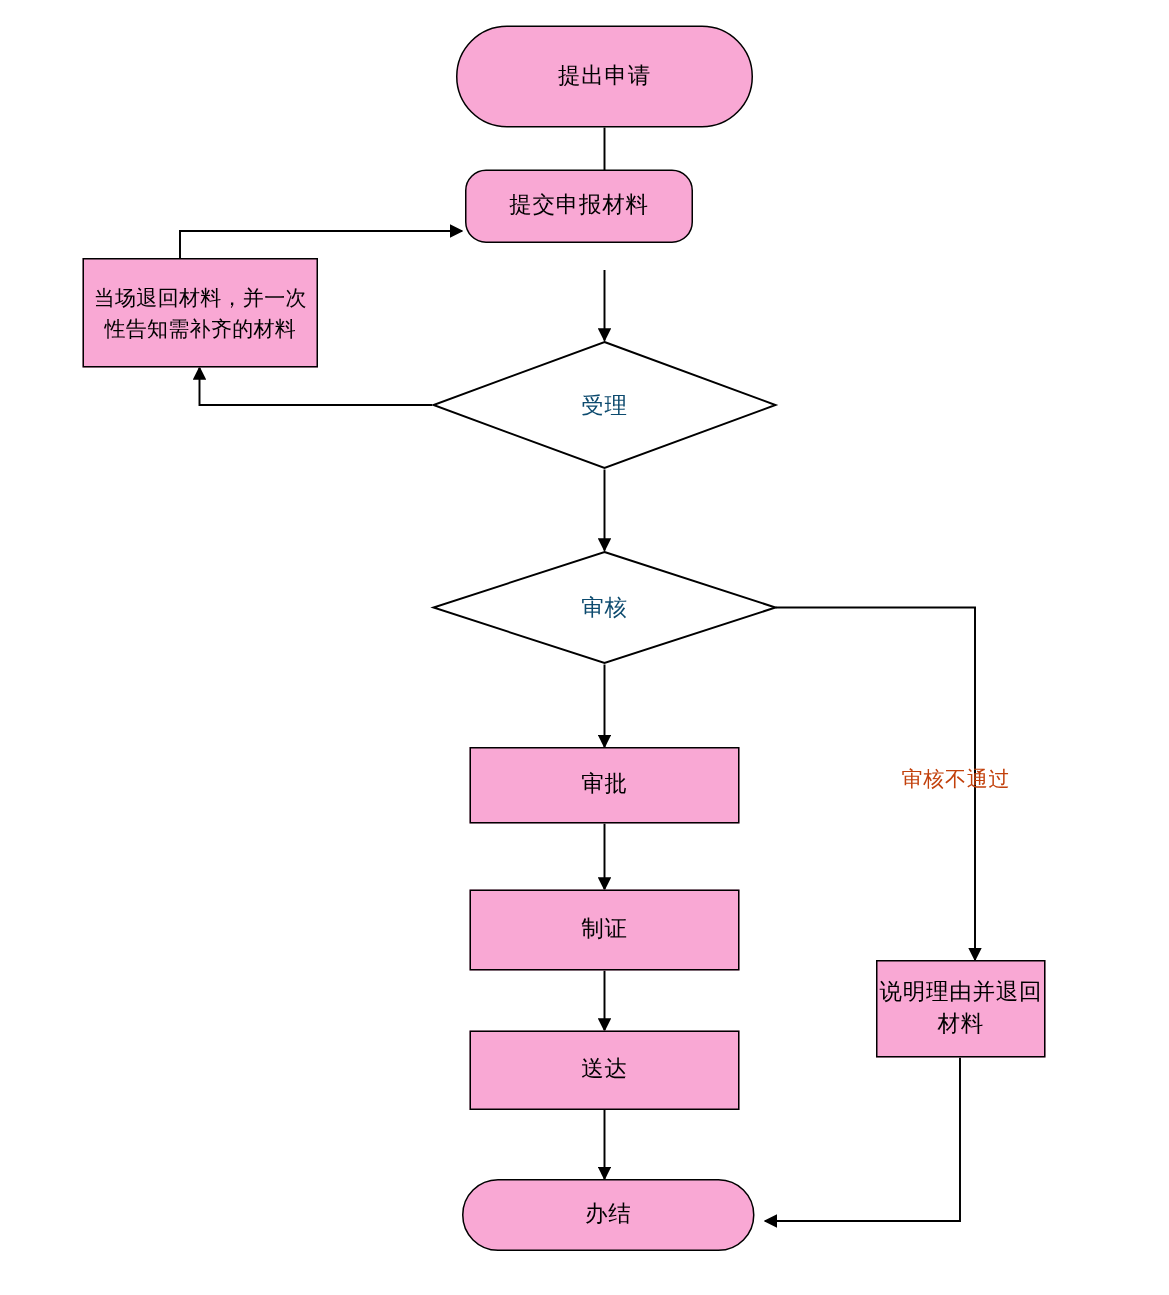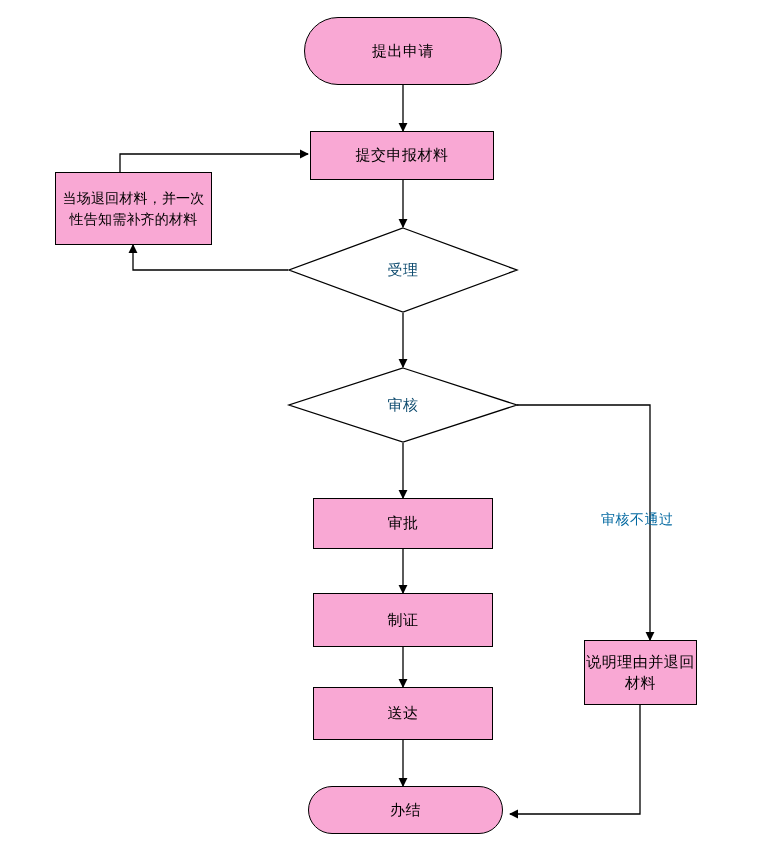--- a/index.html
+++ b/index.html
@@ -68,21 +68,21 @@
     position: absolute;
     left: 0;
     top: 0;
     width: 779px;
     height: 863px;
     pointer-events: none;
   }
   .edge-label {
     position: absolute;
     font-size: 14px;
-    color: #0369a1;
+    color: #c2410c;
     letter-spacing: 0.5px;
     white-space: nowrap;
   }
 </style>
 </head>
 <body>
 
 <div id="flowchart">
 
   <svg class="edge-layer" viewBox="0 0 779 863">
@@ -134,21 +134,21 @@
 
     <g>
       <path d="M 640 705 L 640 814 L 510 814" stroke="#000000" stroke-width="1.3" fill="none" marker-end="url(#arrow)"></path>
     </g>
   </svg>
 
   <div class="node terminator" style="left:304px; top:17px; width:198px; height:68px;">
     <span>提出申请</span>
   </div>
 
-  <div class="node process" style="left:310px; top:131px; width:184px; height:49px;">
+  <div class="node process" style="left:310px; top:113px; width:152px; height:49px;border-radius:14px;">
     <span>提交申报材料</span>
   </div>
 
   <div class="node process note" style="left:55px; top:172px; width:157px; height:73px;">
     <span>当场退回材料，并一次性告知需补齐的材料</span>
   </div>
 
   <div class="decision-wrap" style="left:288px; top:227px; width:230px; height:86px;">
     <svg width="230" height="86" viewBox="0 0 230 86">
       <polygon points="115,1 229,43 115,85 1,43" fill="#ffffff" stroke="#000000" stroke-width="1.3"></polygon>

